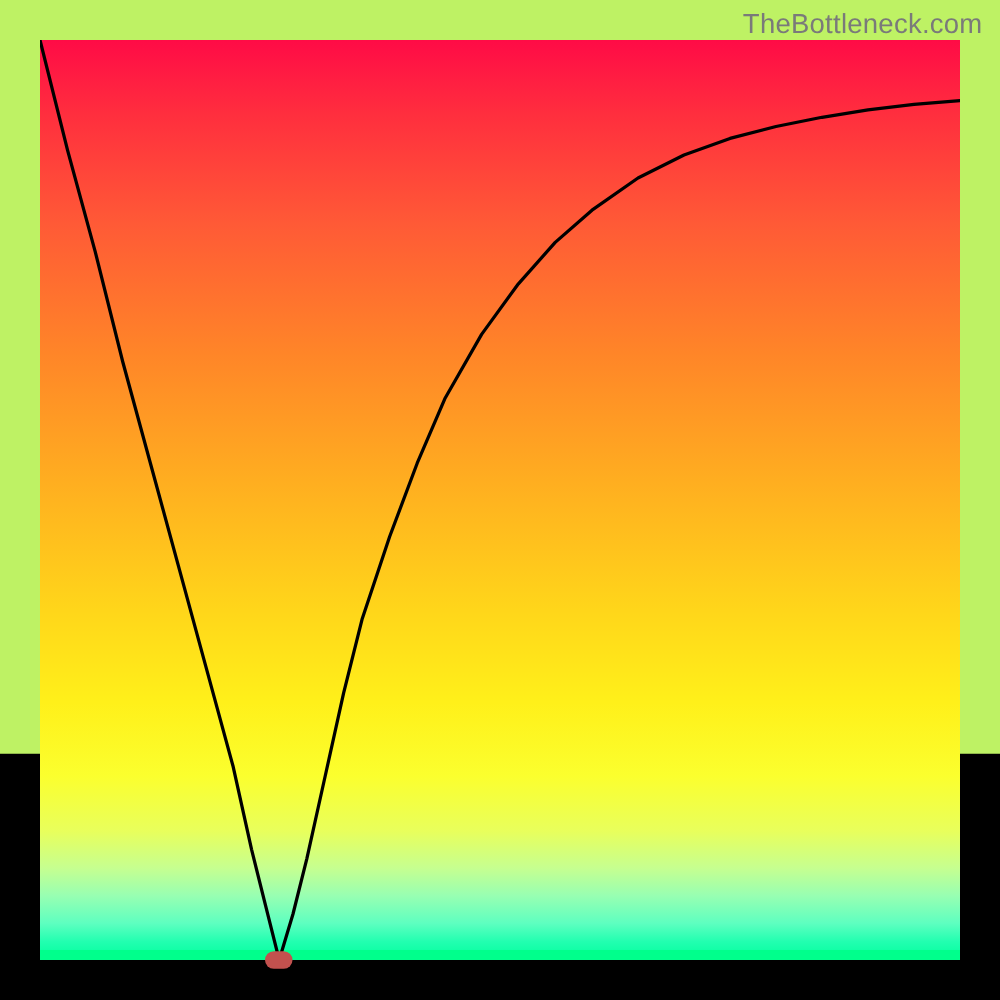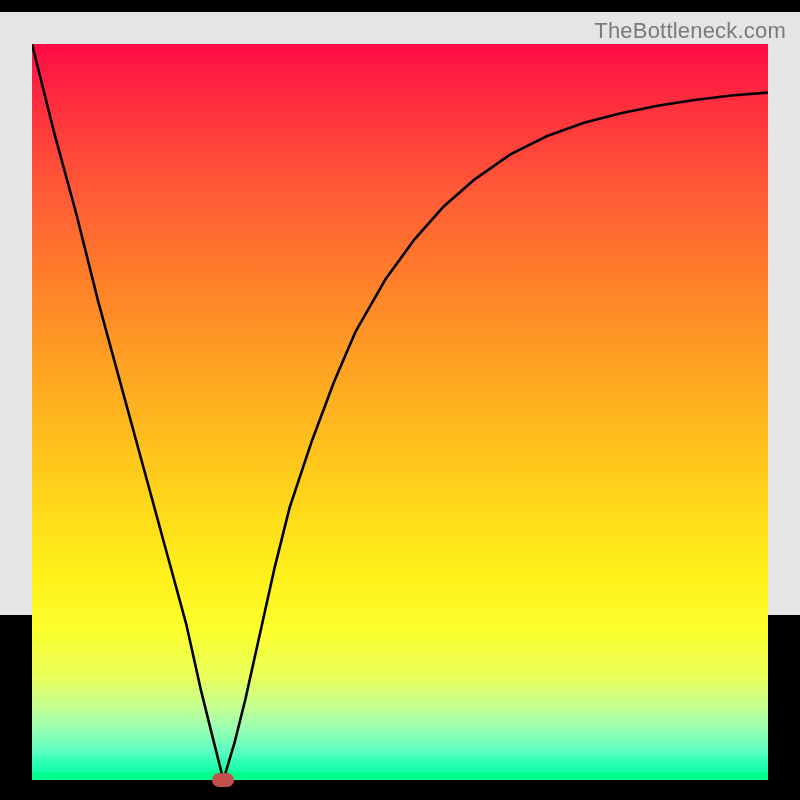--- a/index.html
+++ b/index.html
@@ -6,25 +6,25 @@
     margin: 0;
     padding: 0;
     width: 800px;
     height: 800px;
     background: #000;
     overflow: hidden;
     font-family: Arial, Helvetica, sans-serif;
   }
   .frame {
     position: absolute;
-    top: 12px;
+    top: 0;
     left: 0;
     width: 800px;
     height: 603px;
-    background: #e5e5e5;
+    background: #bef264;
   }
   .plot {
     position: absolute;
     top: 32px;
     left: 32px;
     width: 736px;
     height: 736px;
     background: linear-gradient(to bottom,
       #ff0b46 0%,
       #ff2e3e 8%,

